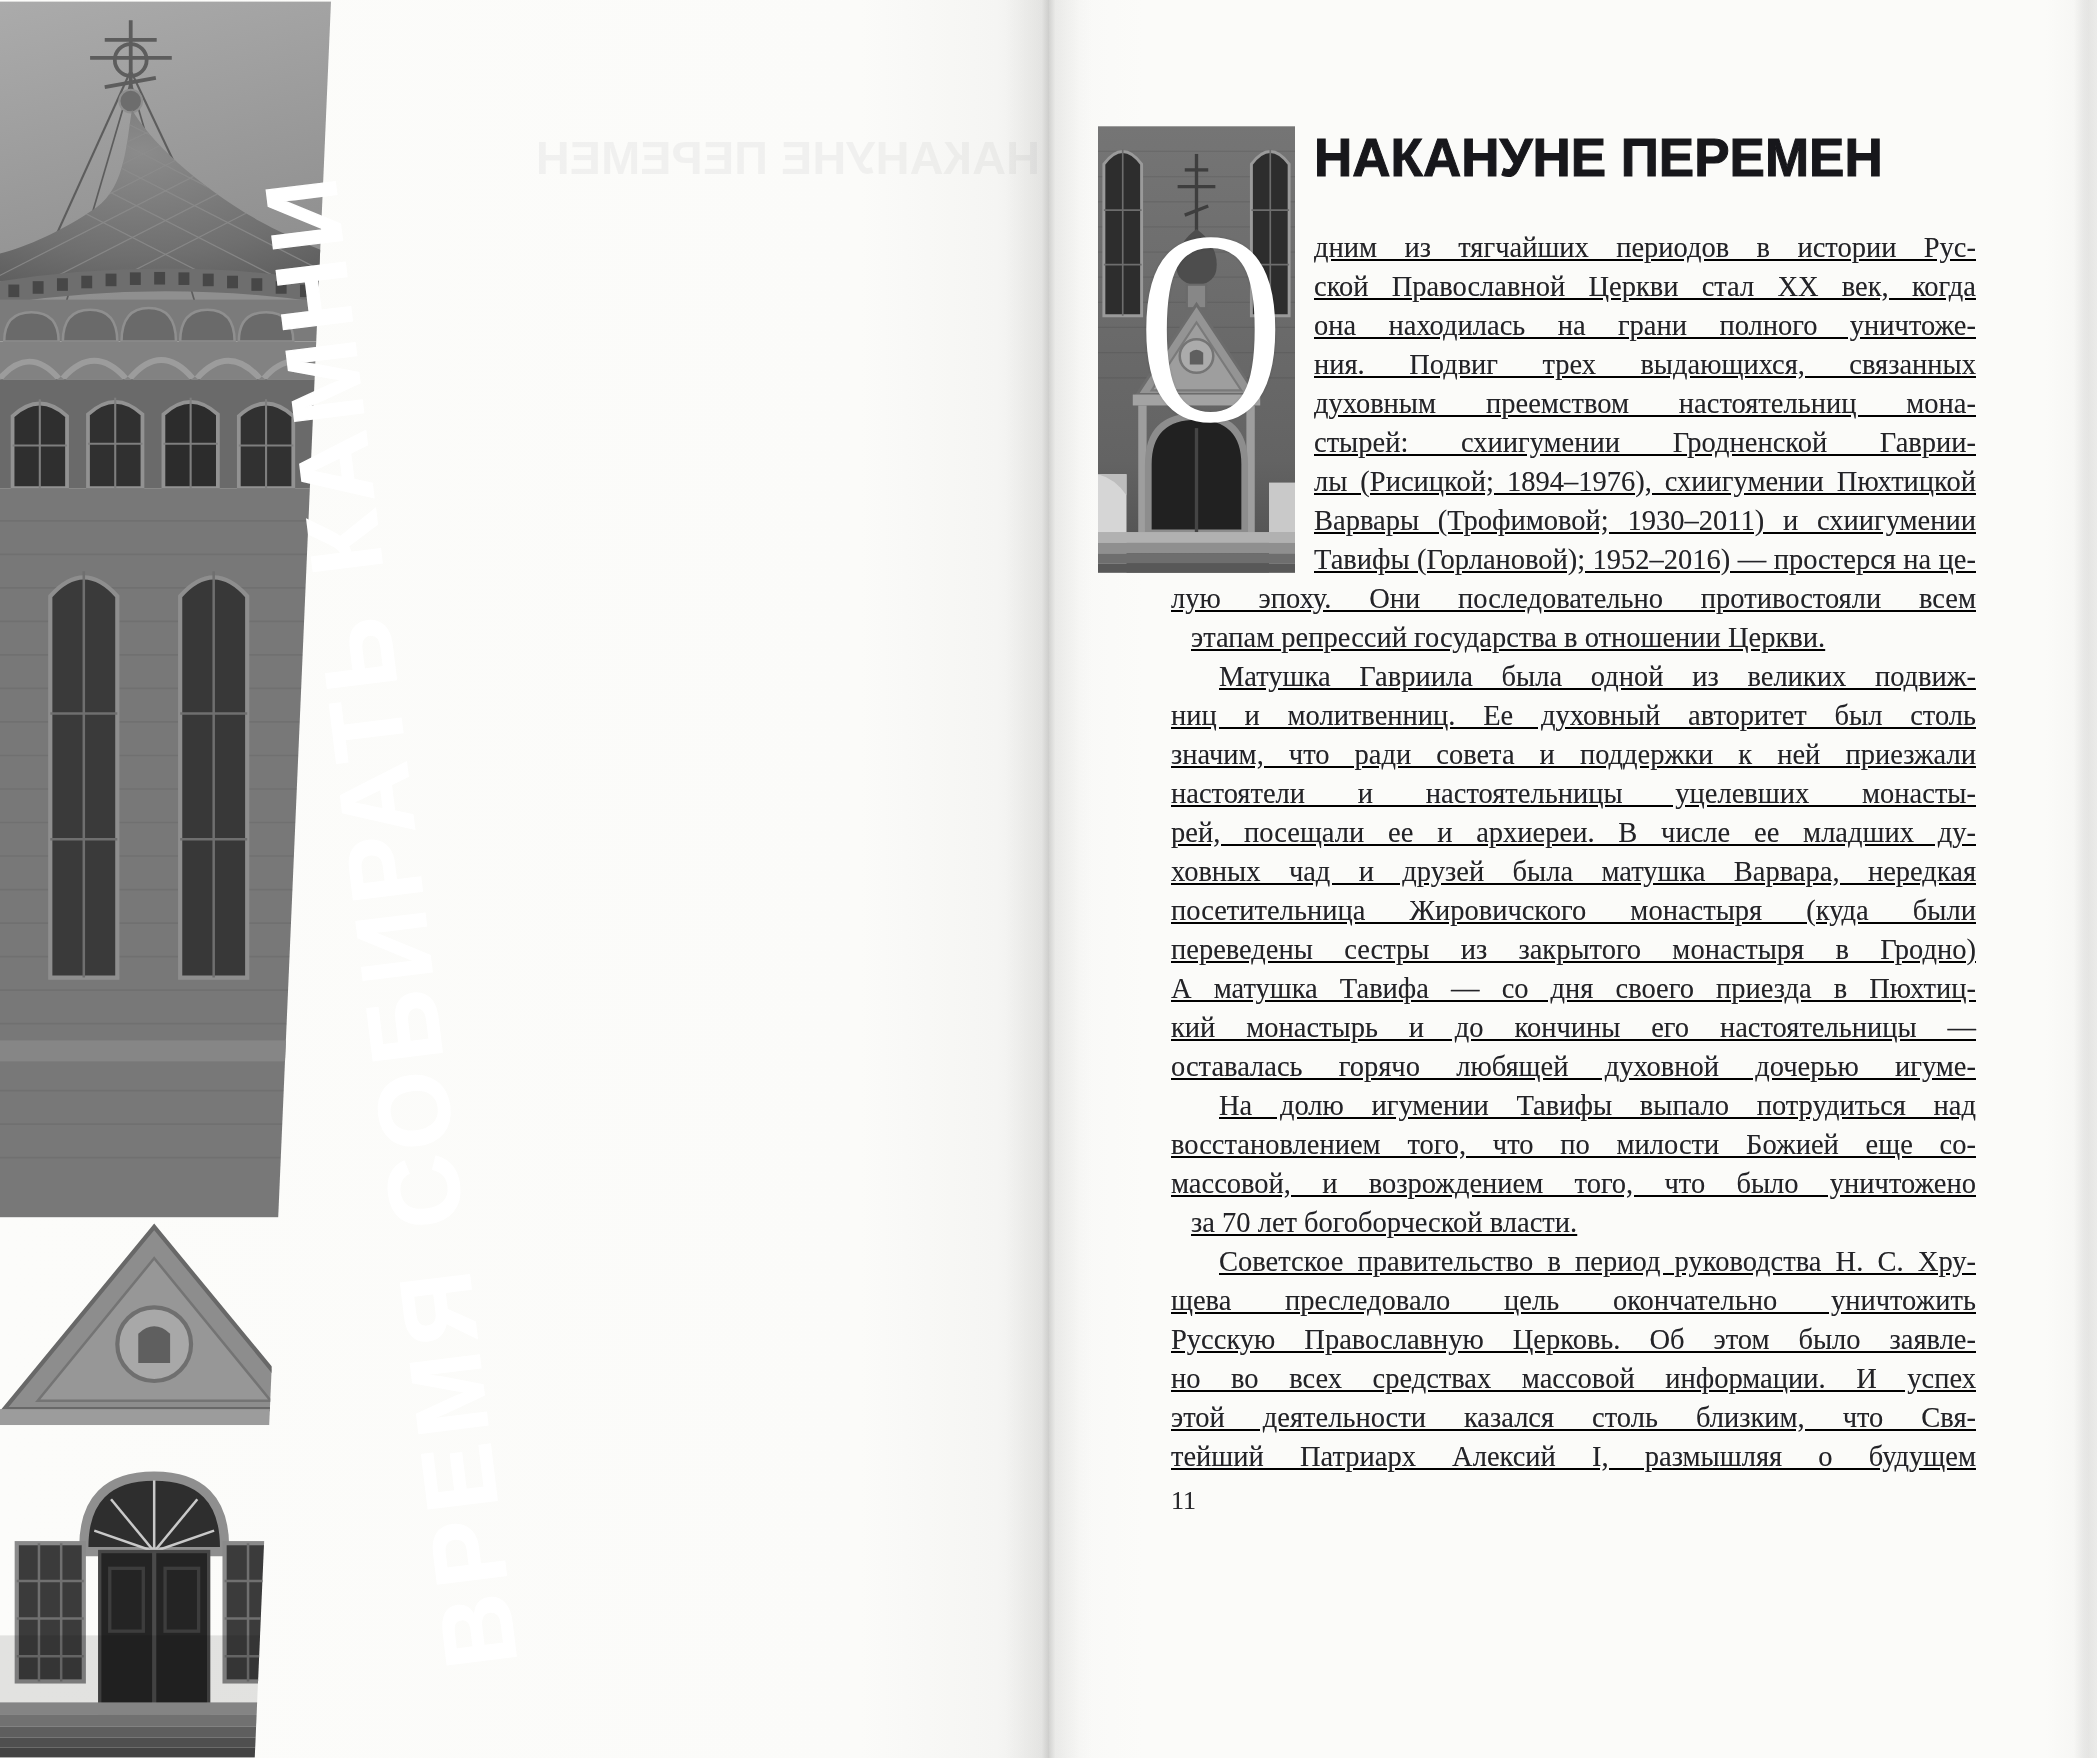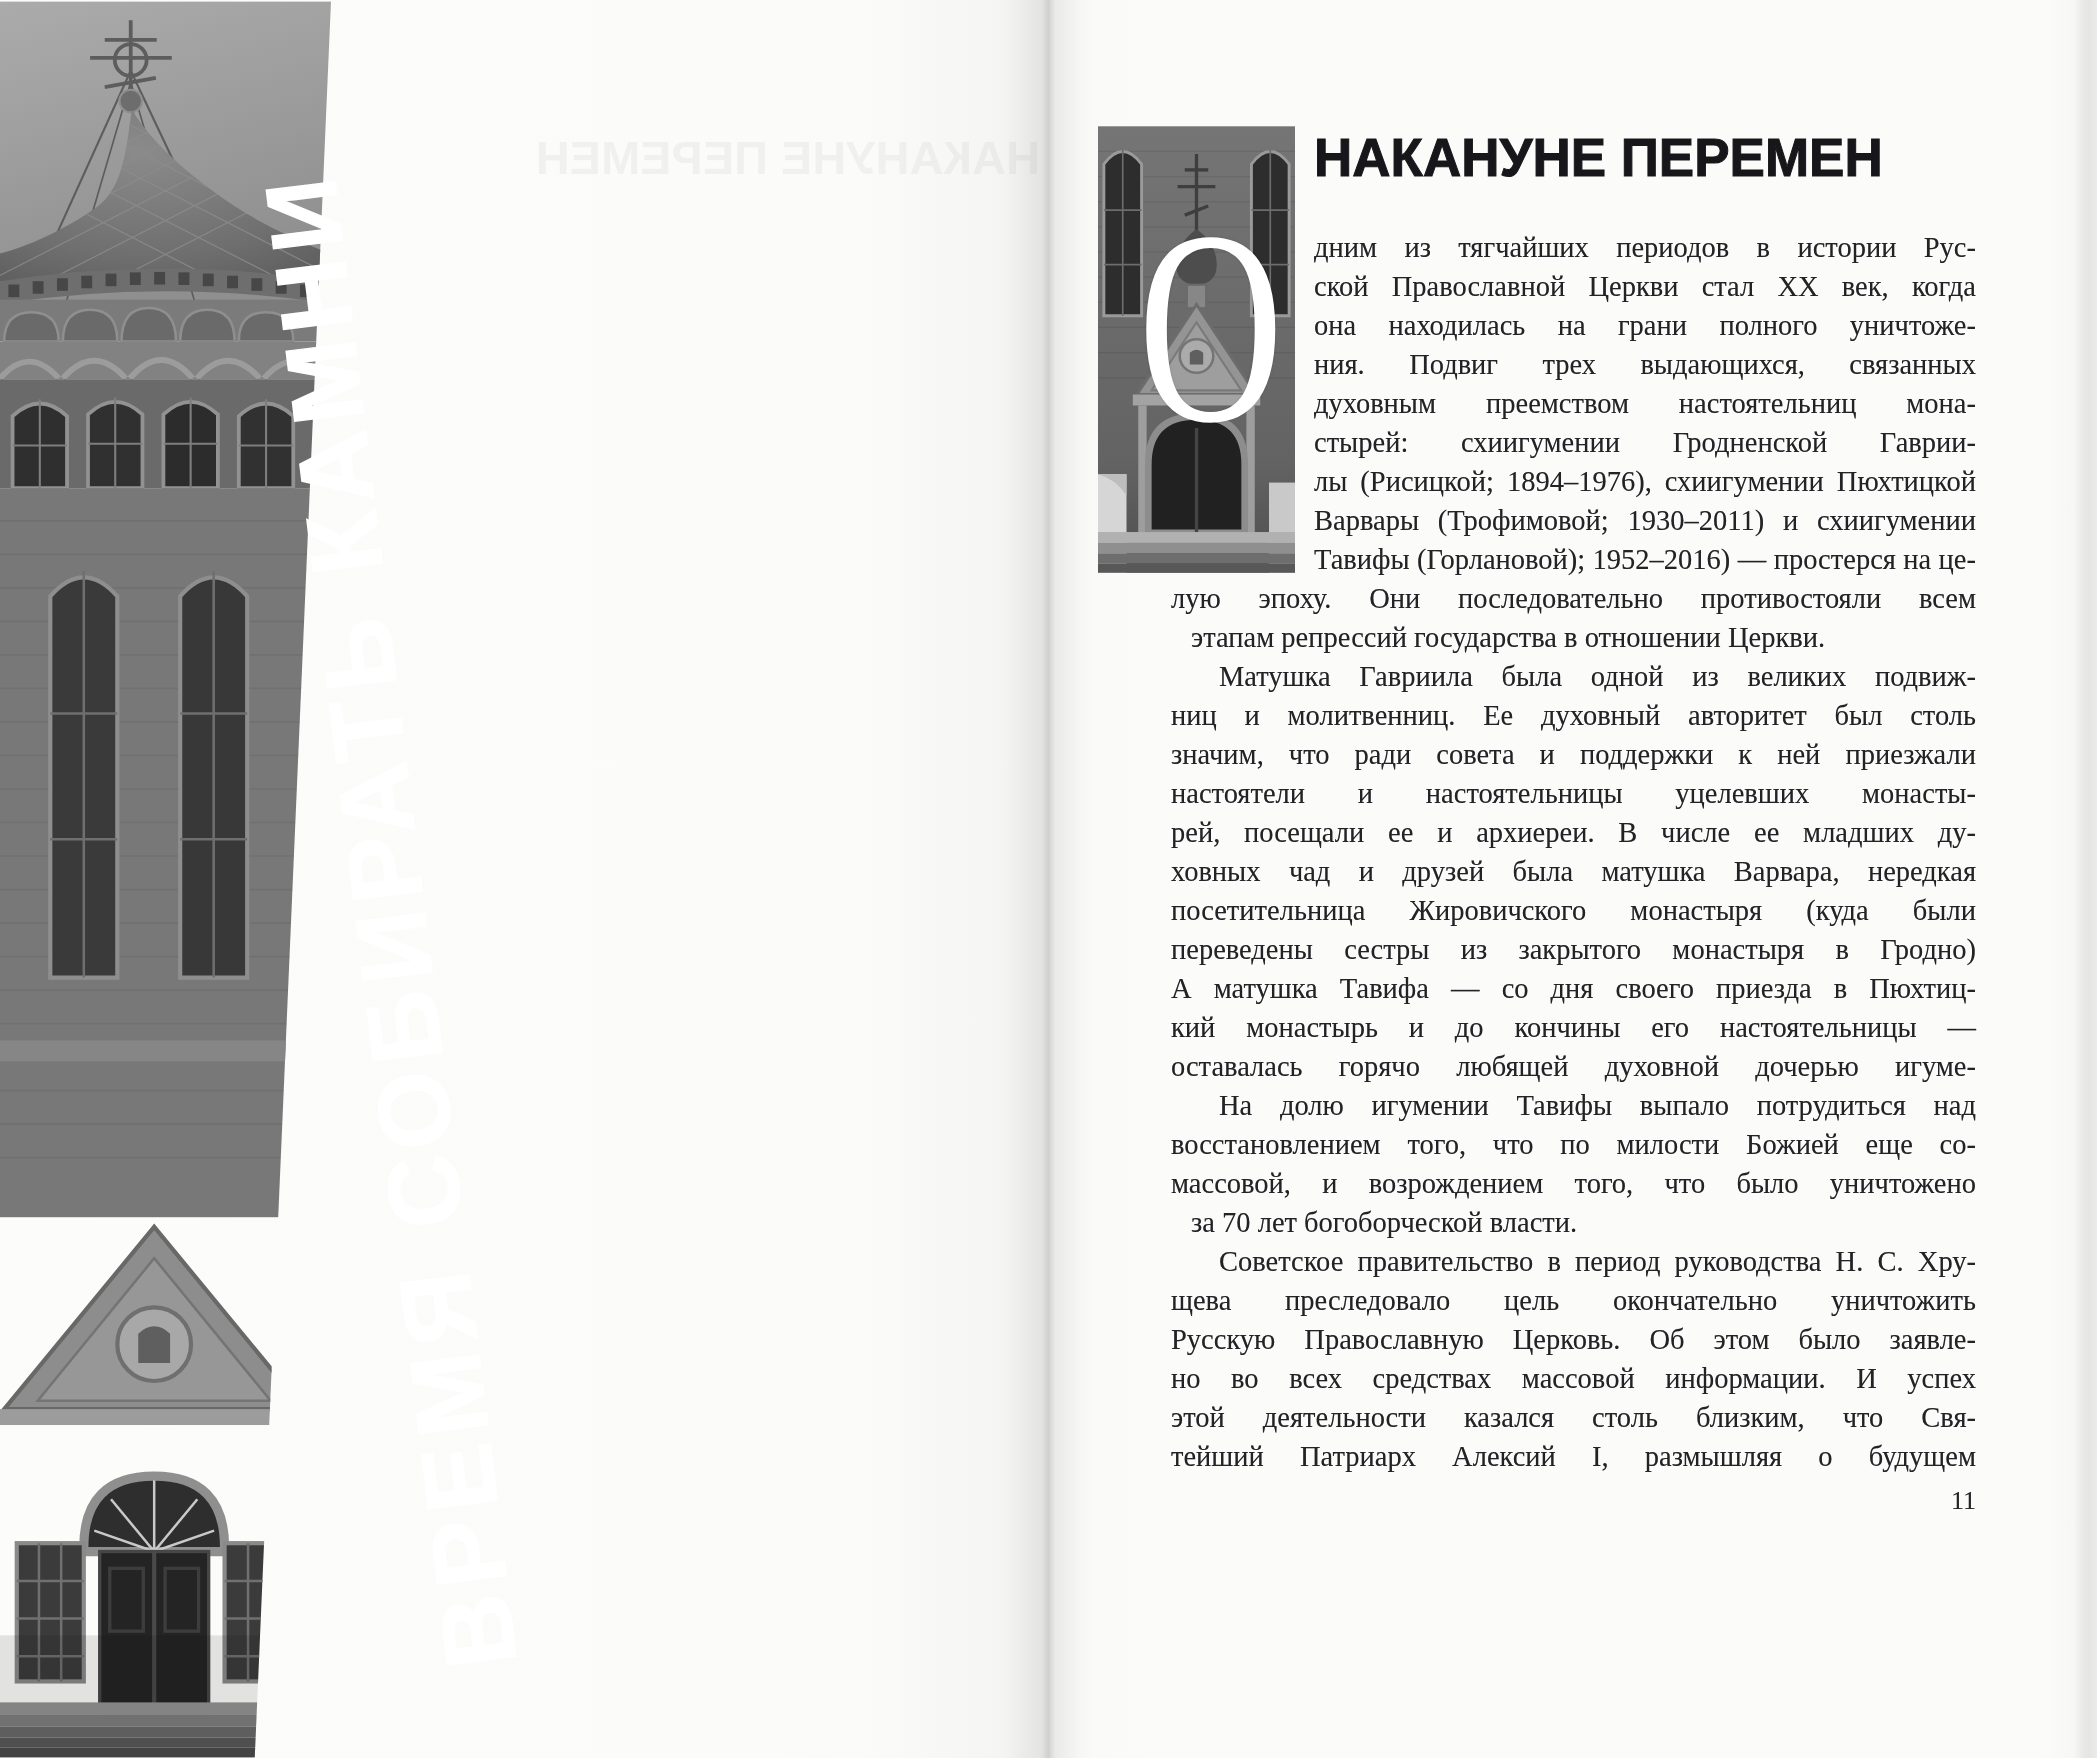--- a/index.html
+++ b/index.html
@@ -52,36 +52,36 @@
     float:left;width:197px;height:447px;
     margin-left:-73px;margin-right:19px;margin-bottom:0;
   }
   .chapter-title{
     margin:126px 0 38px 0;
     font-family:"Liberation Sans",sans-serif;
     font-weight:700;font-size:53px;line-height:1.2;
     letter-spacing:0px;color:#17171b;
     -webkit-text-stroke:1px #17171b;
   }
-  .para{margin:0;padding:0;}
+  .para{margin:0;padding:0;text-decoration:underline;}
   .tline{
     font-size:28.5px;line-height:39px;color:#232327;
     text-align:justify;text-align-last:justify;
     text-shadow:0 0 0.4px rgba(35,35,39,.35);
   }
   .tline.last{text-align-last:left;margin-left:20px;}
   .para.indent .tline:first-child{text-indent:48px;}
   .dropcap{
     position:absolute;left:89px;top:189px;z-index:4;
     font-family:"Liberation Serif",serif;font-size:276px;line-height:1;
     color:#ffffff;transform:scaleX(0.73);transform-origin:left top;
     text-shadow:0 0 3.4px rgba(0,0,0,.12);
   }
   .folio{
-    clear:both;margin-top:12.6px;text-align:right;
+    clear:both;margin-top:12.6px;text-align:left;
     font-size:26px;line-height:1;color:#26262a;
     text-shadow:0 0 0.4px rgba(35,35,39,.3);
   }
 </style>
 </head>
 <body>
 
 <div class="spread">
 
   <div class="left-page">

